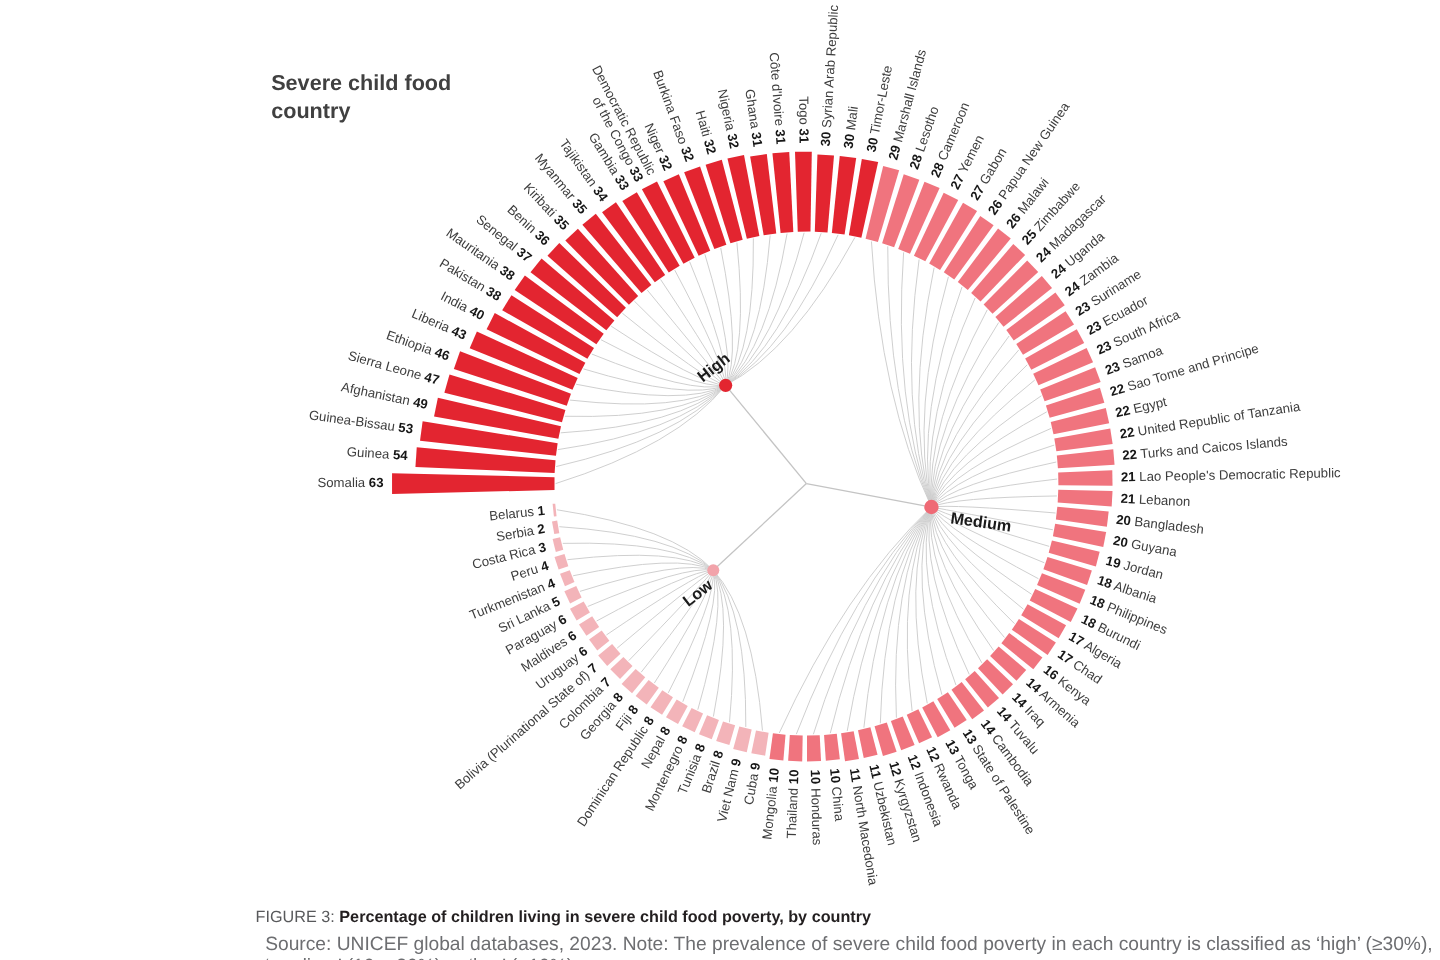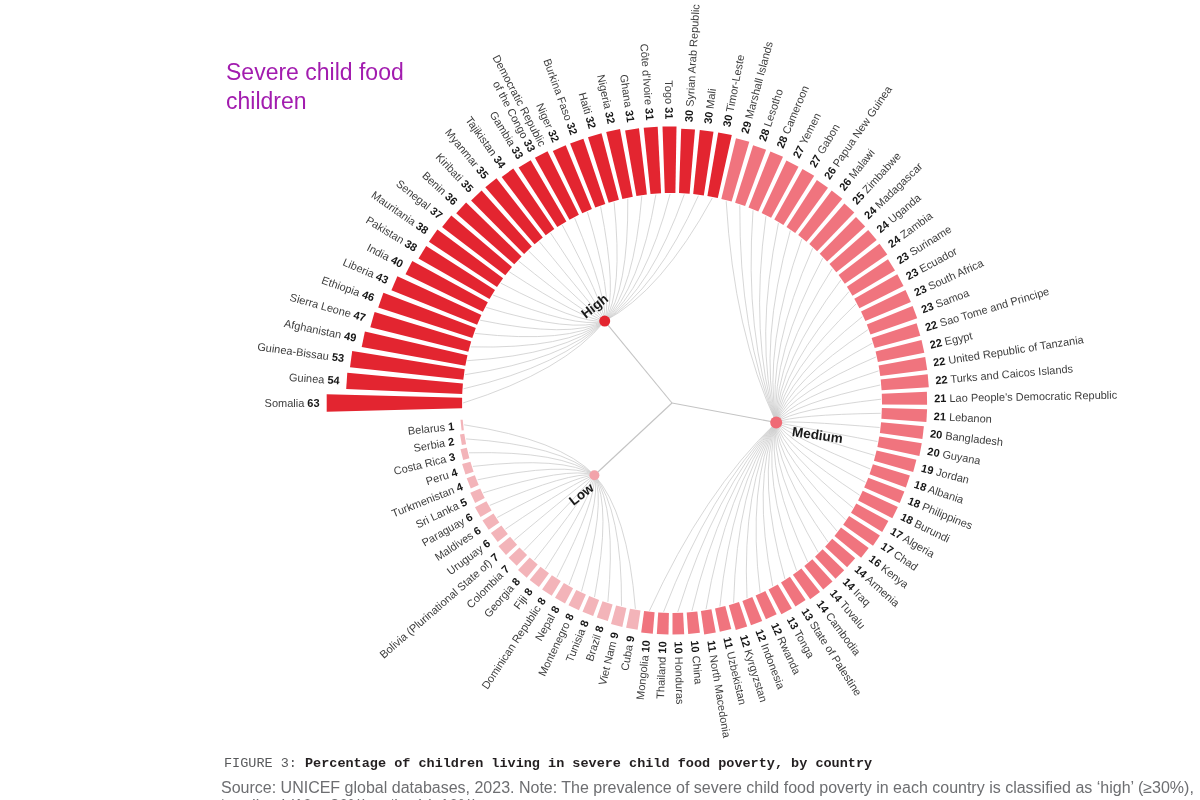--- a/index.html
+++ b/index.html
@@ -1,20 +1,20 @@
 <!DOCTYPE html>
 <html><head>
 <meta charset="utf-8">
 <style>
   html,body{margin:0;padding:0;background:#fff;}
   .page{position:relative;width:1200px;height:800px;background:#ffffff;overflow:hidden;
         font-family:"Liberation Sans",sans-serif;}
-  .chart-title{position:absolute;left:226px;top:58px;font-size:23px;line-height:1.28;
-        font-weight:normal;color:#a21caf;}
-  .figure-caption{position:absolute;left:224px;top:756px;font-size:13.5px;color:#58595b;font-family:Liberation Mono, monospace;}
+  .chart-title{position:absolute;left:226px;top:58px;font-size:18px;line-height:1.28;
+        font-weight:bold;color:#404040;}
+  .figure-caption{position:absolute;left:213px;top:756px;font-size:13.5px;color:#58595b;}
   .figure-caption b{color:#231f20;}
   .source-note{position:absolute;left:221px;top:779px;font-size:16px;color:#6d6e71;}
   svg text{font-family:"Liberation Sans",sans-serif;}
 </style>
 </head>
 <body>
 
 <div class="page">
   <svg id="chart-svg" width="1200" height="800" viewBox="0 0 1200 800">
       <g>
@@ -309,18 +309,18 @@
         <text transform="translate(594.7 306.1) rotate(-38)" font-size="13.5" font-weight="bold" fill="#1a1a1a" text-anchor="middle" dominant-baseline="central">High</text>
         <circle cx="776.2" cy="422.5" r="6" fill="#ef6a75"></circle>
         <text transform="translate(792.2 431.5) rotate(8)" font-size="13.5" font-weight="bold" fill="#1a1a1a" text-anchor="start" dominant-baseline="central">Medium</text>
         <circle cx="594.4" cy="475.2" r="5" fill="#f2a3aa"></circle>
         <text transform="translate(581.4 494.2) rotate(-38)" font-size="13.5" font-weight="bold" fill="#1a1a1a" text-anchor="middle" dominant-baseline="central">Low</text>
       </g>
     </svg>
 
   <div class="chart-title">
     <div>Severe child food</div>
-    <div>children</div>
+    <div>country</div>
   </div>
 
   <div class="figure-caption"><span>FIGURE 3: </span><b>Percentage of children living in severe child food poverty, by country</b></div>
   <div class="source-note">Source: UNICEF global databases, 2023. Note: The prevalence of severe child food poverty in each country is classified as ‘high’ (≥30%), ‘medium’ (10–&lt;30%) or ‘low’ (&lt;10%).</div>
 </div>
 
 </body></html>

